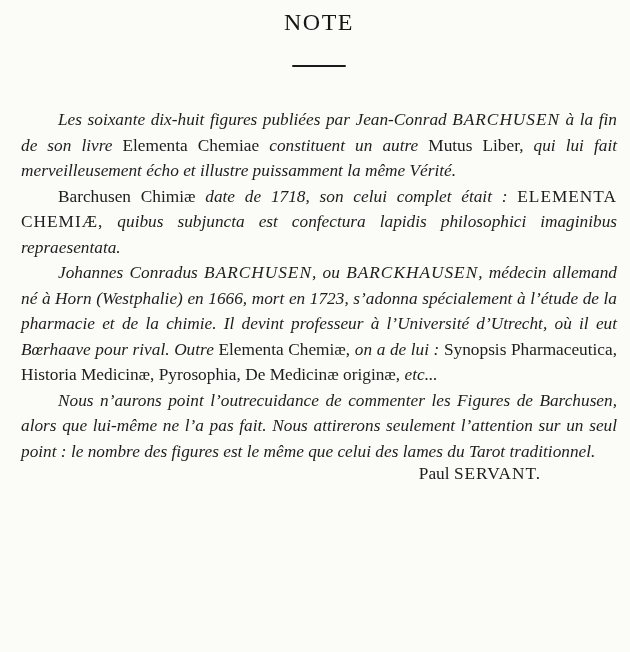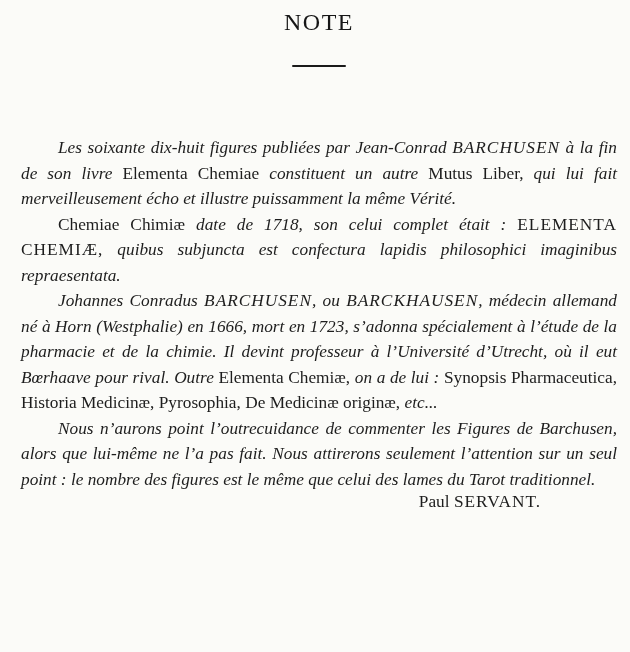--- a/index.html
+++ b/index.html
@@ -30,21 +30,21 @@
     color: #161616;
   }
   .divider {
     width: 54px;
     height: 2px;
     background: #1a1a1a;
     margin: 31px auto 0 auto;
     border-radius: 1px;
   }
   .body-text {
-    margin-top: 68px;
+    margin-top: 40px;
     font-family: "Liberation Serif", serif;
     font-size: 17.3px;
     line-height: 25.5px;
     color: #1d1d1d;
     font-style: italic;
     text-align: justify;
   }
   .para {
     margin: 0;
     text-indent: 37px;
@@ -67,18 +67,18 @@
   .run-sup    { font-style: italic; font-size: 0.62em; vertical-align: super; line-height: 0; }
 </style>
 </head>
 <body>
 
 <div class="page">
   <h1 class="title">NOTE</h1>
   <div class="divider"></div>
   <div class="body-text">
     <p class="para"><span class="run-i">Les soixante dix-huit figures publiées par Jean-Conrad </span><span class="run-i-caps">BARCHUSEN</span><span class="run-i"> à la fin de son livre </span><span class="run-r">Elementa Chemiae</span><span class="run-i"> constituent un autre </span><span class="run-r">Mutus Liber,</span><span class="run-i"> qui lui fait merveilleusement écho et illustre puissamment la même Vérité.</span></p>
-    <p class="para"><span class="run-r">Chemiae Chimiæ</span><span class="run-i"> date de 1718, son celui complet était : </span><span class="run-r-caps">ELEMENTA CHEMIÆ,</span><span class="run-i"> quibus subjuncta est confectura lapidis philosophici imaginibus repraesentata.</span></p>
+    <p class="para"><span class="run-r">Barchusen Chimiæ</span><span class="run-i"> date de 1718, son celui complet était : </span><span class="run-r-caps">ELEMENTA CHEMIÆ,</span><span class="run-i"> quibus subjuncta est confectura lapidis philosophici imaginibus repraesentata.</span></p>
     <p class="para"><span class="run-i">Johannes Conradus </span><span class="run-i-caps">BARCHUSEN</span><span class="run-i">, ou </span><span class="run-i-caps">BARCKHAUSEN</span><span class="run-i">, médecin allemand né à Horn (Westphalie) en 1666, mort en 1723, s’adonna spécialement à l’étude de la pharmacie et de la chimie. Il devint professeur à l’Université d’Utrecht, où il eut Bœrhaave pour rival. Outre </span><span class="run-r">Elementa Chemiæ,</span><span class="run-i"> on a de lui : </span><span class="run-r">Synopsis Pharmaceutica, Historia Medicinæ, Pyrosophia, De Medicinæ originæ,</span><span class="run-i"> etc...</span></p>
     <p class="para"><span class="run-i">Nous n’aurons point l’outrecuidance de commenter les Figures de Barchusen, alors que lui-même ne l’a pas fait. Nous attirerons seulement l’attention sur un seul point : le nombre des figures est le même que celui des lames du Tarot traditionnel.</span></p>
     <p class="signature"><span class="run-r">Paul </span><span class="run-r-caps">SERVANT.</span></p>
   </div>
 </div>
 
 </body></html>

